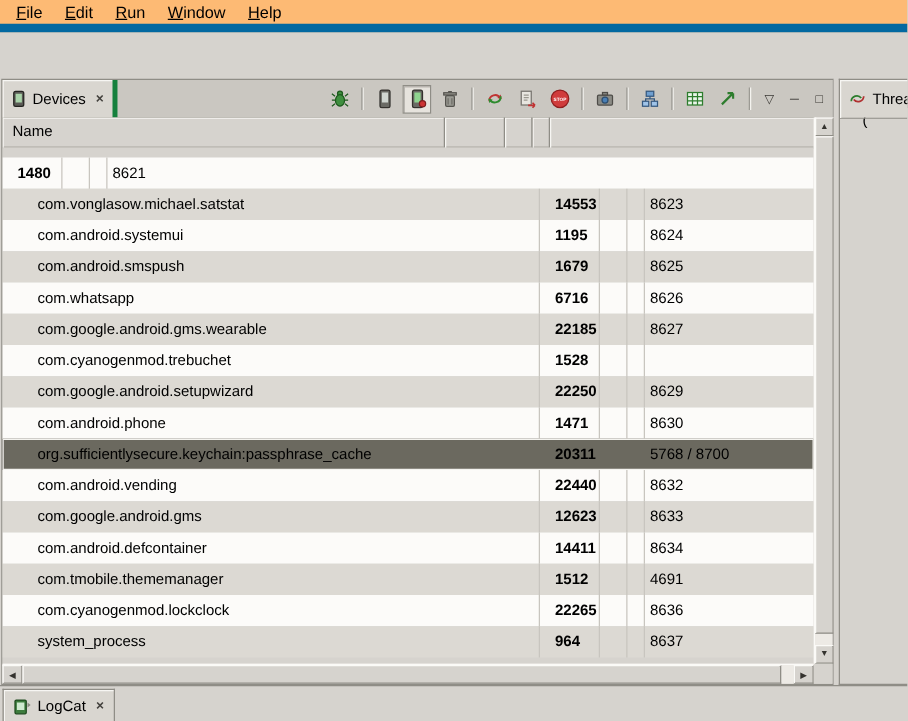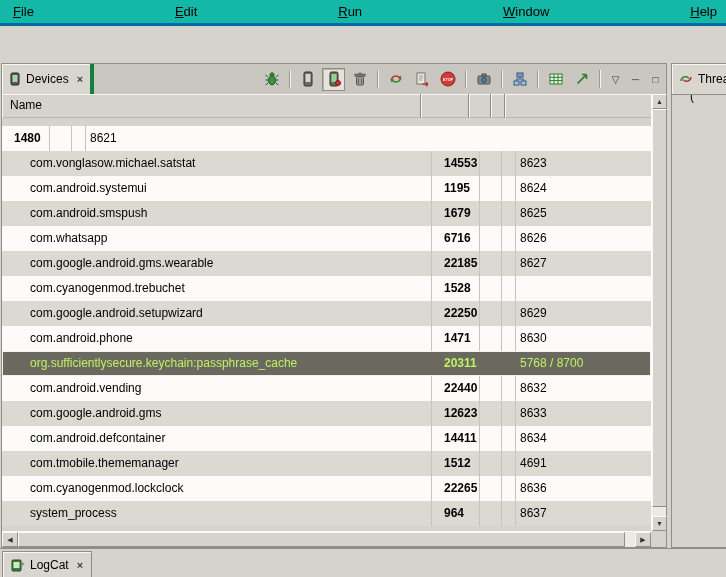--- a/index.html
+++ b/index.html
@@ -5,21 +5,21 @@
   html,body{margin:0;padding:0;}
   body{
     width:726px;height:577px;position:relative;overflow:hidden;
     background:#d6d3ce;color:#000;
     font-family:"Liberation Sans","DejaVu Sans",sans-serif;font-size:12px;
     -webkit-font-smoothing:antialiased;
   }
   
   .menubar{position:absolute;left:0;top:0;width:100%;height:26px;
     display:flex;align-items:center;padding-left:4px;box-sizing:border-box;
-    background:#14b8a6;border-bottom:3px solid #0369a1;justify-content:space-between;}
+    background:#fdba74;border-bottom:7px solid #0369a1;}
   .menu-item{padding:3px 9px;font-size:13px;cursor:default;}
   .menu-item u{text-decoration:underline;}
   
   .main-toolbar{position:absolute;left:0;top:26px;width:100%;height:37px;background:#d6d3ce;}
   
   .devices-view{position:absolute;left:1px;top:63px;width:666px;height:485px;
     border:1px solid #8f8d86;box-sizing:border-box;background:#d6d3ce;}
   .view-tabbar{position:absolute;left:0;top:0;right:0;height:30px;
     background:#cac7c1;border-bottom:1px solid #8f8d86;display:flex;align-items:stretch;}
   .view-tab{display:flex;align-items:center;gap:5px;padding:0 7px;
@@ -31,37 +31,37 @@
   .tbtn.pressed{border:1px solid #8f8d86;background:#e6e3dd;box-shadow:inset 1px 1px 0 #b9b6b0;}
   .tsep{width:1px;height:18px;background:#9c9a94;box-shadow:1px 0 0 #f4f3ef;margin:0 3px;}
   .wbtn{width:15px;height:16px;display:flex;align-items:center;justify-content:center;
     font-size:10px;color:#3a3834;margin-left:2px;}
   
   .thead{position:absolute;left:0;top:30px;right:15px;height:24px;display:flex;
     background:#d6d3ce;border-bottom:1px solid #8f8d86;}
   .hcell{box-sizing:border-box;border-right:1px solid #8f8d86;
     box-shadow:inset 1px 1px 0 #f7f6f3, inset 0 -1px 0 #b9b6b0;
     line-height:23px;white-space:nowrap;overflow:hidden;}
-  .col-name{width:419px;padding-left:8px;}
+  .col-name{width:354px;padding-left:8px;}
   .col-pid{width:48px;}
   .col-3{width:22px;}
   .col-4{width:14px;}
   .col-port{flex:1;border-right:none;}
   .tbody{position:absolute;left:0;top:54px;right:15px;bottom:16px;
     background:#d6d3ce;overflow:hidden;padding-top:8px;}
   .row{display:flex;height:25px;line-height:25px;}
   .row:nth-child(odd){background:#fcfbf9;}
   .row:nth-child(even){background:#dcd9d3;}
   .cell{box-sizing:border-box;border-right:1px solid #c8c5bf;white-space:nowrap;overflow:hidden;}
   .cell.name{width:430px;padding-left:28px;}
   .cell.pid{width:48px;padding-left:12px;font-weight:bold;}
   .cell.c3{width:22px;}
   .cell.c4{width:14px;}
   .cell.port{flex:1;padding-left:4px;border-right:none;}
-  .row.selected{background:#6b695f;color:#bef264;box-shadow:inset 0 0 0 1px #f4f3ef;}
+  .row.selected{background:#6b695f;color:#000000;box-shadow:inset 0 0 0 1px #f4f3ef;}
   .row.selected .cell{border-right-color:transparent;}
   
   .vscroll{position:absolute;top:30px;right:0;width:15px;bottom:16px;
     background:#edeae5;border-left:1px solid #fbfaf7;box-sizing:border-box;}
   .hscroll{position:absolute;left:0;right:15px;bottom:0;height:16px;
     background:#edeae5;border-top:1px solid #fbfaf7;box-sizing:border-box;}
   .sbtn{position:absolute;background:#d6d3ce;border:1px solid #8f8d86;
     border-top-color:#fbfaf7;border-left-color:#fbfaf7;box-sizing:border-box;
     display:flex;align-items:center;justify-content:center;
     font-size:7px;color:#34322e;}

